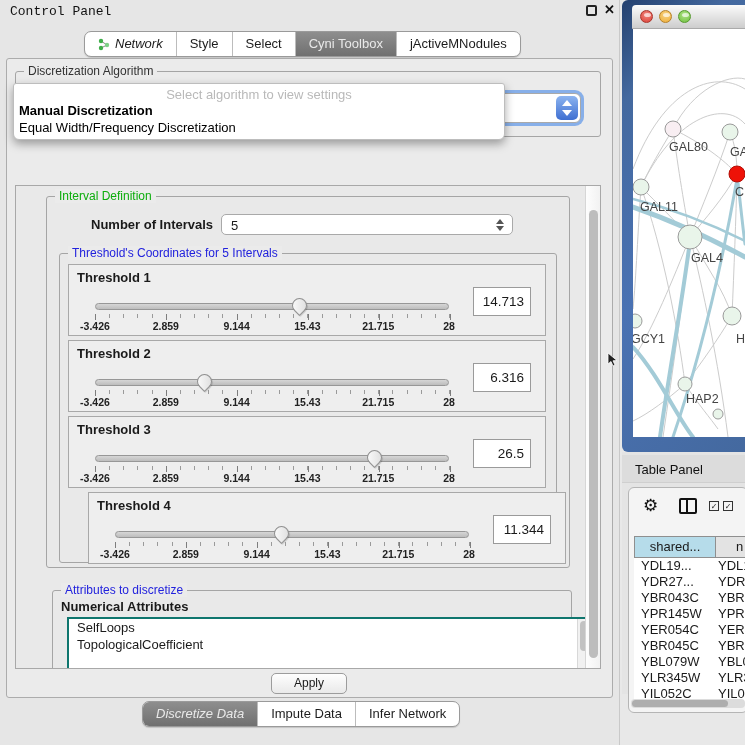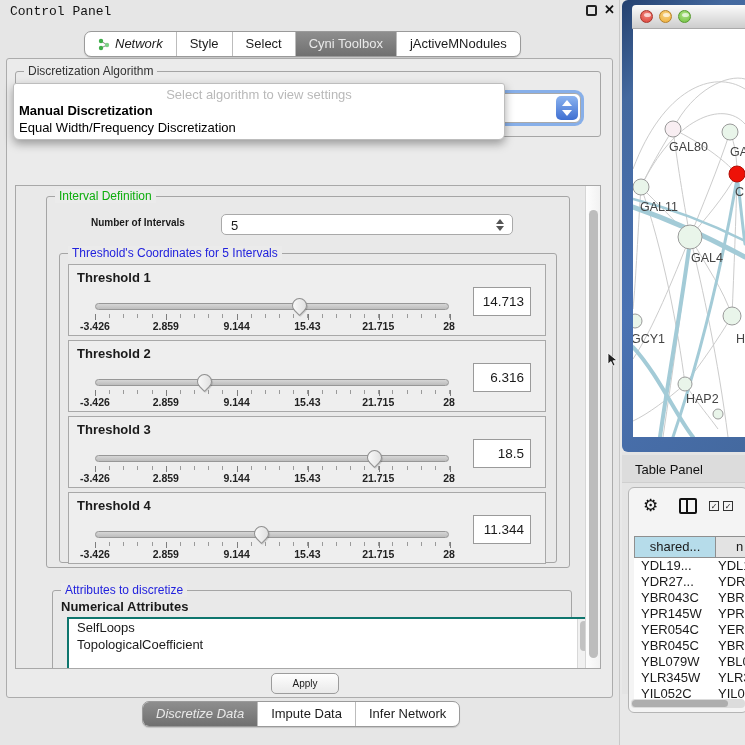--- a/index.html
+++ b/index.html
@@ -46,21 +46,21 @@
   .algo-popup .opt { display:block; padding-left:5px; height:17px; line-height:17px; color:#000; white-space:nowrap; }
   .algo-popup .opt.b { font-weight:bold; }
 
   
   .viewport { position:absolute; left:8px; top:126px; width:586px; height:484px; border:1px solid #a8a8a8; background:#e9e9e9; overflow:hidden; }
   .vscroll { position:absolute; right:0; top:0; width:15px; height:100%; background:linear-gradient(to right,#fdfdfd,#f2f2f2); border-left:1px solid #d6d6d6; }
   .vscroll .thumb { position:absolute; left:3px; top:24px; width:9px; height:448px; background:#bdbdbd; border-radius:5px; }
 
   
   .interval-group { left:30px; top:10px; width:524px; height:372px; }
-  .noi-label { position:absolute; left:44px; top:20px; font-size:10px; font-weight:bold; }
+  .noi-label { position:absolute; left:44px; top:20px; font-size:13px; font-weight:bold; }
   .noi-combo { left:174px; top:17px; width:292px; height:21px; }
   .thr-group { position:absolute; left:12px; top:56px; width:498px; height:310px; border:1px solid #a5a5a5; border-radius:3px; }
 
   .thr-panel { position:absolute; left:8px; width:478px; height:72px; background:#eeeeee; border:1px solid #a8a8a8; }
   .thr-title { position:absolute; left:8px; top:5px; font-size:13px; font-weight:bold; }
   .track-wrap { position:absolute; left:26px; top:38px; width:354px; height:7px; }
   .track { position:absolute; left:0; top:0; width:100%; height:7px; border:1px solid #979797; border-radius:4px; background:linear-gradient(#d6d6d6,#bdbdbd); }
   .handle-anchor { position:absolute; top:-5px; width:0; height:0; }
   .handle { position:absolute; left:-7.5px; top:0; width:15px; height:15px; background:linear-gradient(135deg,#fdfdfd,#dcdcdc); border:1px solid #8f8f8f; border-radius:50% 50% 50% 0; transform:rotate(-45deg); box-shadow:0 1px 1px rgba(0,0,0,.2); }
   .ticks { position:absolute; left:26px; top:49px; width:355px; height:5px; background-image:repeating-linear-gradient(to right,#9a9a9a 0,#9a9a9a 1px,transparent 1px,transparent 14.16px); background-size:100% 4px; background-repeat:no-repeat; }
@@ -70,21 +70,21 @@
   .thr-value { position:absolute; left:404px; top:22px; width:58px; height:29px; background:#fff; border:1px solid #9a9a9a; font-size:13.5px; text-align:right; line-height:27px; padding-right:6px; }
 
   
   .attr-group { left:36px; top:404px; width:520px; height:110px; }
   .attr-title { position:absolute; left:8px; top:8px; font-size:13px; font-weight:bold; }
   .attr-list { position:absolute; left:14px; top:26px; width:525px; height:70px; background:#fff; border:2px solid #0f766e; overflow:hidden; }
   .attr-list .item { padding-left:8px; font-size:13px; height:17px; line-height:17px; white-space:nowrap; }
   .attr-scroll { position:absolute; right:0; top:0; width:13px; height:100%; background:#f1f1f1; border-left:1px solid #d8d8d8; }
   .attr-scroll .thumb { position:absolute; left:2px; top:2px; width:8px; height:30px; background:#c2c2c2; border-radius:4px; }
 
-  .apply-btn { position:absolute; left:264px; top:614px; width:68px; height:21px; background:linear-gradient(#fefefe,#e9e9e9); border:1px solid #9c9c9c; border-radius:5px; font-size:10px; text-align:center; line-height:19px; }
+  .apply-btn { position:absolute; left:264px; top:614px; width:76px; height:21px; background:linear-gradient(#fefefe,#e9e9e9); border:1px solid #9c9c9c; border-radius:5px; font-size:12px; text-align:center; line-height:19px; }
 
   
   .net-window { position:absolute; left:622px; top:0; width:123px; height:452px; background:linear-gradient(135deg,#24416f 0%,#44699f 18%,#4a72b3 55%,#44699f 100%); border-radius:6px 0 0 6px; }
   .net-titlebar { position:absolute; left:10px; top:5px; width:113px; height:24px; background:linear-gradient(#fbfbfb,#cdcdcd); border-radius:4px 0 0 0; border-bottom:1px solid #aaa; }
   .light { position:absolute; top:5px; width:13px; height:13px; border-radius:50%; }
   .light:after { content:""; position:absolute; left:3px; top:1.5px; width:7px; height:4px; border-radius:50%; background:rgba(255,255,255,.65); }
   .light.red { left:8px; background:radial-gradient(circle at 50% 35%,#f08880,#dc3f35); border:1px solid #a8352c; }
   .light.yellow { left:27px; background:radial-gradient(circle at 50% 35%,#f7d384,#eead37); border:1px solid #b5812a; }
   .light.green { left:46px; background:radial-gradient(circle at 50% 35%,#b1e388,#6dbf3d); border:1px solid #569a2f; }
   .net-canvas { position:absolute; left:11px; top:29px; width:112px; height:408px; background:#fff; overflow:hidden; }
@@ -249,24 +249,24 @@
                 <i style="left:100%"></i>
               </div>
             <div class="tick-labels">
               <span style="left:0%">-3.426</span>
                 <span style="left:20%">2.859</span>
                 <span style="left:40%">9.144</span>
                 <span style="left:60%">15.43</span>
                 <span style="left:80%">21.715</span>
                 <span style="left:100%">28</span>
             </div>
-            <div class="thr-value">18.5</div>
-          </div>
-
-          <div class="thr-panel" style="top:238px;">
+            <div class="thr-value">26.5</div>
+          </div>
+
+          <div class="thr-panel" style="top:238px;margin-left:20px;">
             <span class="thr-title">Threshold 4</span>
             <div class="track-wrap">
               <div class="track"></div>
               <span class="handle-anchor" style="left: 46.9993%;">
                   <span class="handle"></span>
                 </span>
             </div>
             <div class="ticks">
                 <i style="left:0%"></i>
                 <i style="left:20%"></i>

